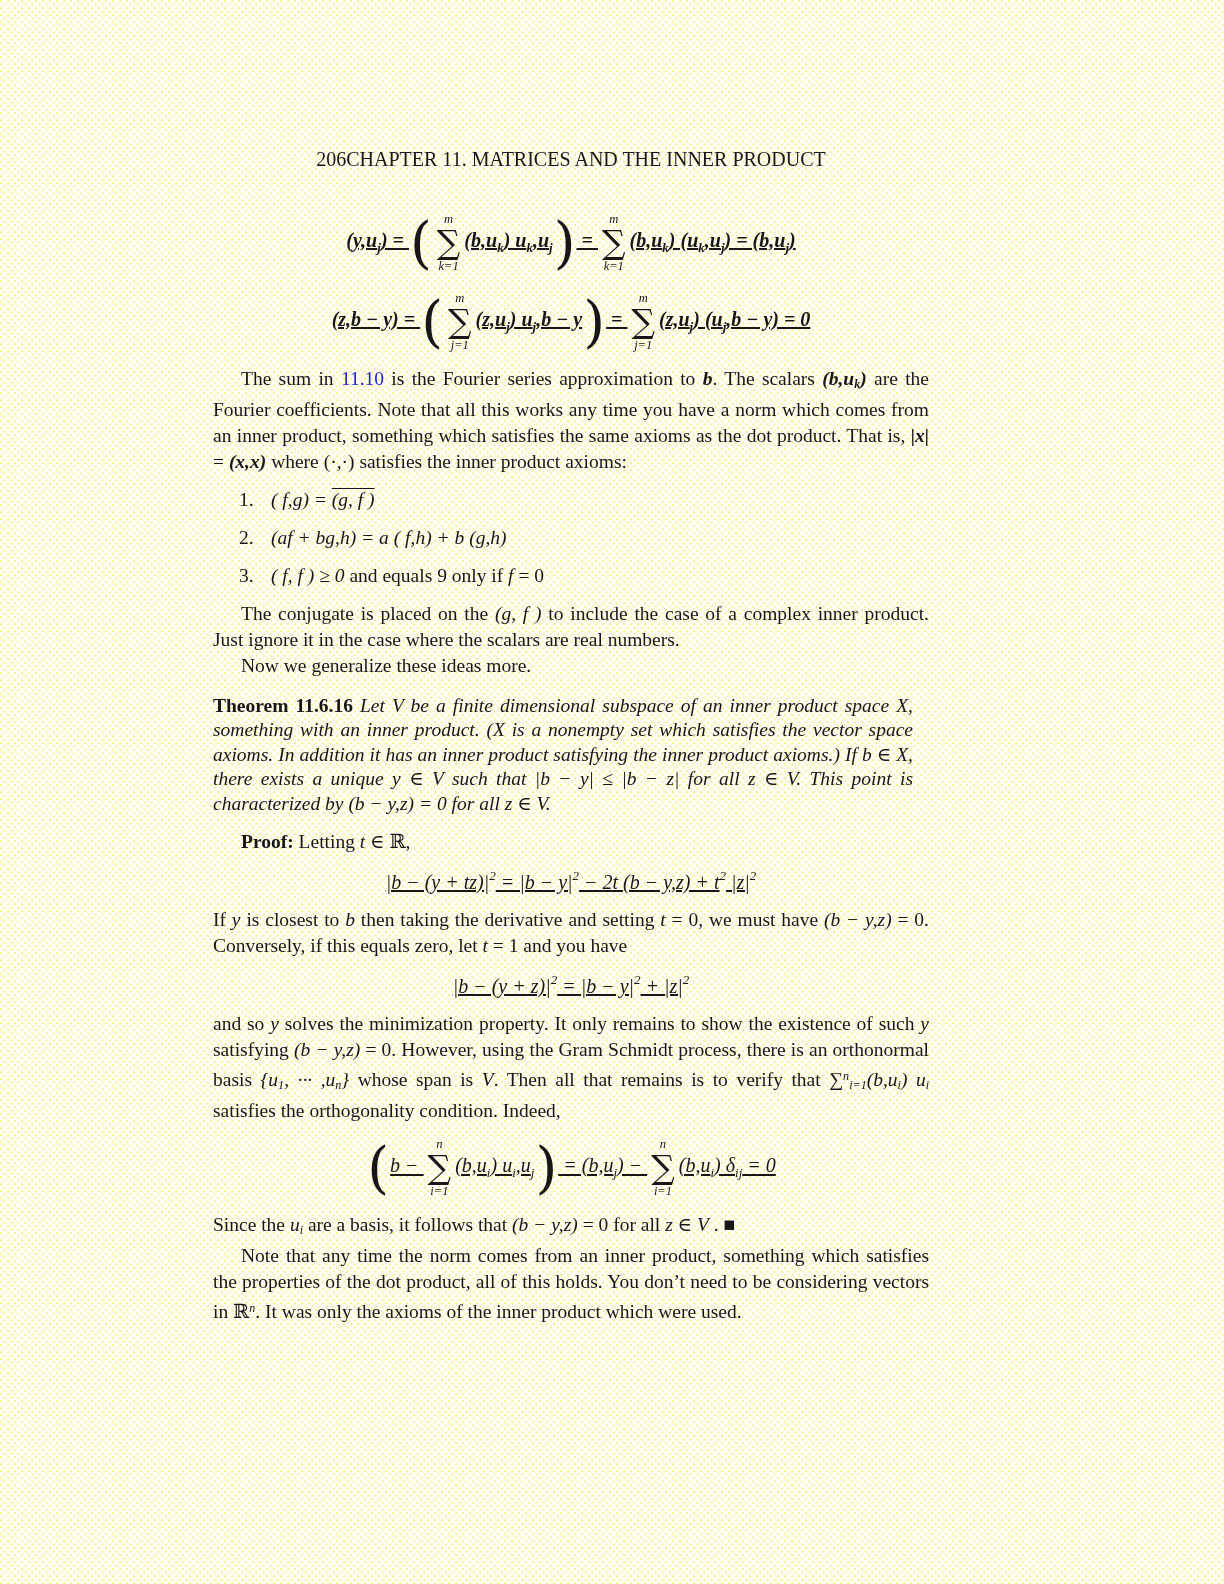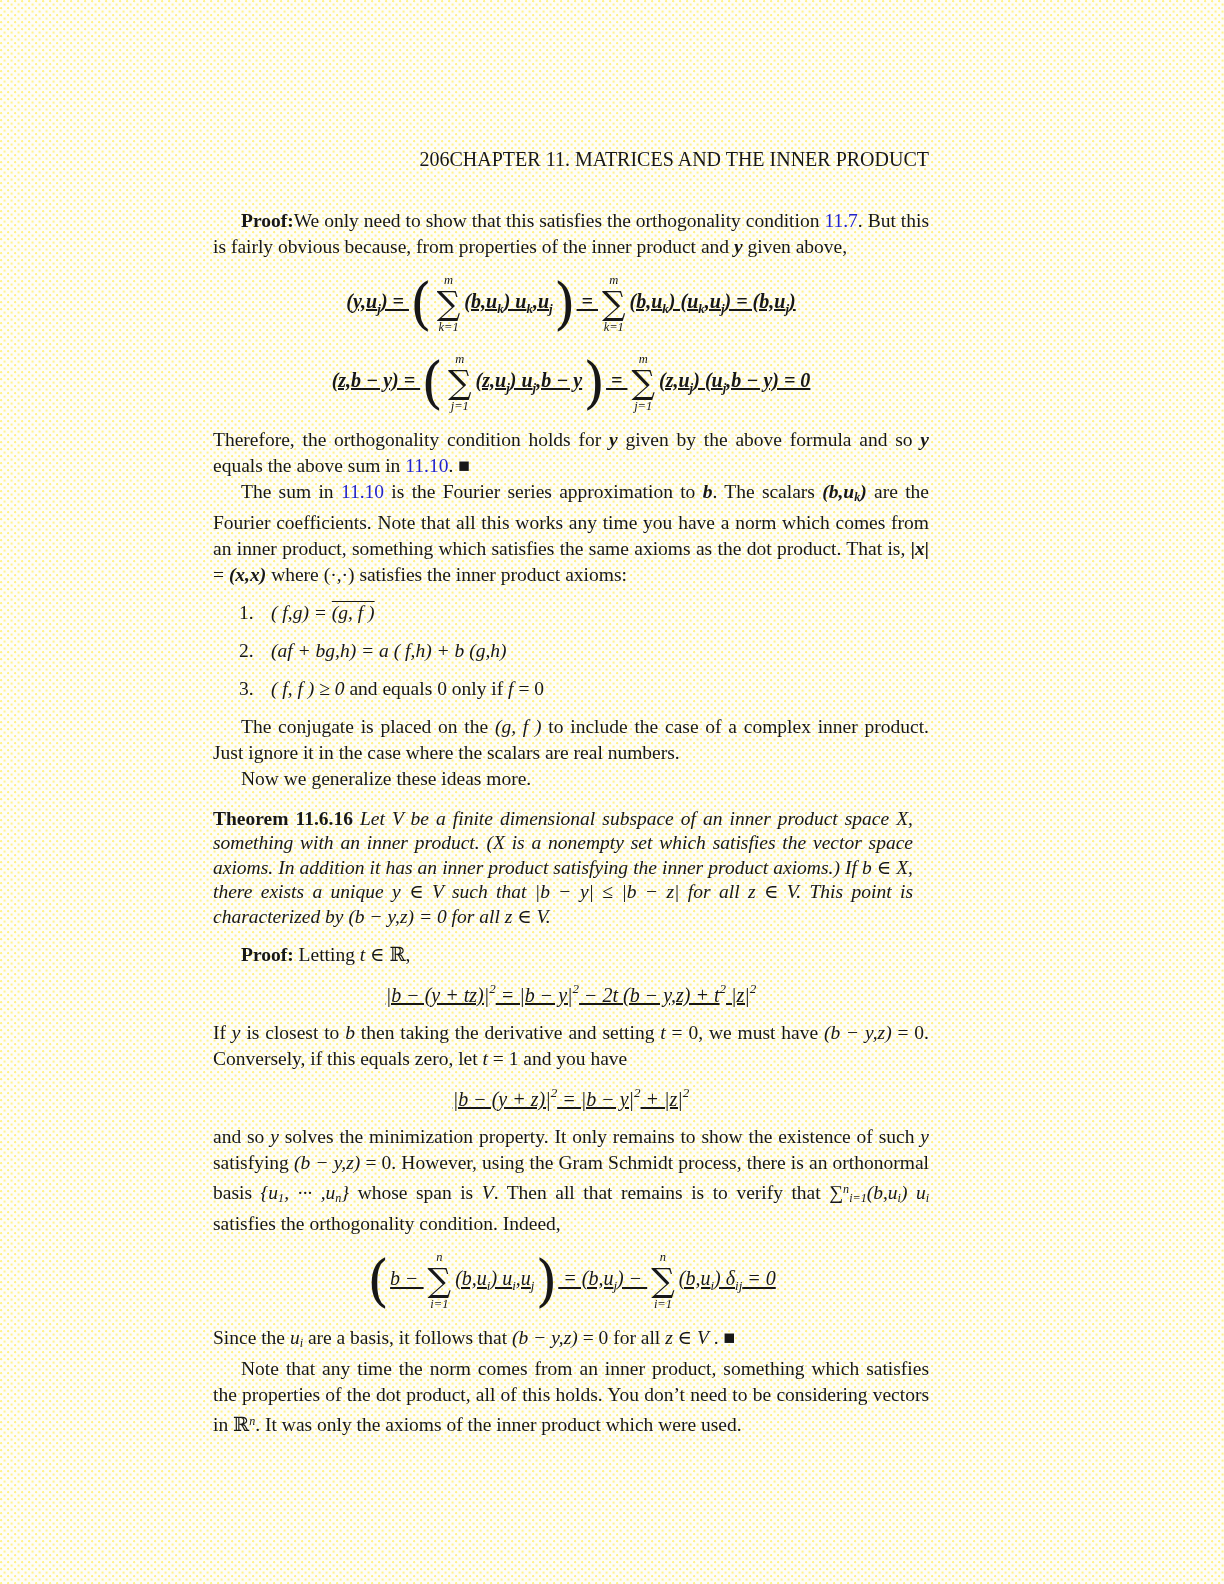--- a/index.html
+++ b/index.html
@@ -10,21 +10,21 @@
     background-image:
       radial-gradient(circle at 1.2px 1.2px, rgba(255,238,100,0.75) 0.8px, rgba(255,238,100,0) 1.5px),
       radial-gradient(circle at 1.2px 1.2px, rgba(255,238,100,0.75) 0.8px, rgba(255,238,100,0) 1.5px);
     background-size:7px 7px,7px 7px;
     background-position:0 0,3.5px 3.5px;
     font-family:"Liberation Serif","DejaVu Serif",serif;
     color:#171717;
     overflow:hidden;
   }
   .content{position:absolute;left:213px;top:148px;width:716px;}
-  .pghead{display:flex;justify-content:flex-end;align-items:baseline;font-size:20px;margin-bottom:37px;}
+  .pghead{display:flex;justify-content:center;align-items:baseline;font-size:20px;margin-bottom:37px;}
   p.body{font-size:19.5px;line-height:26px;text-align:justify;margin:0;}
   p.ind{text-indent:28px;}
   .mt{margin-top:13px !important;}
   .b{font-weight:bold;}
   .i{font-style:italic;}
   .mi{font-style:italic;margin-top:24px;}
   .mb{font-style:italic;font-weight:bold;}
   .link{color:#2323cb;}
   .sub{font-size:0.62em;vertical-align:-0.25em;}
   .sup{font-size:0.62em;vertical-align:0.5em;}
@@ -50,21 +50,20 @@
 </head>
 <body>
 
 <div class="page">
   <div class="content">
     <div class="pghead">
       <span>206</span>
       <span>CHAPTER 11.  MATRICES AND THE INNER PRODUCT</span>
     </div>
     <div id="doc">
-        <p class="body ind"><span class="b">Proof:</span><span class="">We only need to show that this satisfies the orthogonality condition </span><span class="link">11.7</span><span class="">. But this is fairly obvious because, from properties of the inner product and </span><span class="mb">y</span><span class=""> given above,</span></p>
         <div class="eq bf">
           <span class="eqline"><span class="em">(y,u</span><span class="esub">j</span><span class="em">) = </span><span class="bigp">(</span><span class="sumw">
               <span class="lim">m</span>
               <span class="sig">∑</span>
               <span class="lim">k=1</span>
             </span><span class="em">(b,u</span><span class="esub">k</span><span class="em">) u</span><span class="esub">k</span><span class="em">,u</span><span class="esub">j</span><span class="bigp">)</span><span class="em"> = </span><span class="sumw">
               <span class="lim">m</span>
               <span class="sig">∑</span>
               <span class="lim">k=1</span>
             </span><span class="em">(b,u</span><span class="esub">k</span><span class="em">) (u</span><span class="esub">k</span><span class="em">,u</span><span class="esub">j</span><span class="em">) = (b,u</span><span class="esub">j</span><span class="em">)</span></span>
@@ -73,33 +72,32 @@
           <span class="eqline"><span class="em">(z,b − y) = </span><span class="bigp">(</span><span class="sumw">
               <span class="lim">m</span>
               <span class="sig">∑</span>
               <span class="lim">j=1</span>
             </span><span class="em">(z,u</span><span class="esub">j</span><span class="em">) u</span><span class="esub">j</span><span class="em">,b − y</span><span class="bigp">)</span><span class="em"> = </span><span class="sumw">
               <span class="lim">m</span>
               <span class="sig">∑</span>
               <span class="lim">j=1</span>
             </span><span class="em">(z,u</span><span class="esub">j</span><span class="em">) (u</span><span class="esub">j</span><span class="em">,b − y) = 0</span></span>
         </div>
-        <p class="body"><span class="">Therefore, the orthogonality condition holds for </span><span class="mb">y</span><span class=""> given by the above formula and so </span><span class="mb">y</span><span class=""> equals the above sum in </span><span class="link">11.10</span><span class="">. ■</span></p>
         <p class="body ind"><span class="">The sum in </span><span class="link">11.10</span><span class=""> is the Fourier series approximation to </span><span class="mb">b</span><span class="">. The scalars </span><span class="mb">(b,u</span><span class="mb sub">k</span><span class="mb">)</span><span class=""> are the Fourier coefficients. Note that all this works any time you have a norm which comes from an inner product, something which satisfies the same axioms as the dot product. That is, </span><span class="mb">|x|</span><span class=""> = </span><span class="mb">(x,x)</span><span class=""> where </span><span class="">(·,·)</span><span class=""> satisfies the inner product axioms:</span></p>
         <div class="li">
           <span class="num">1.</span>
           <span><span class="mi">( f,g) = </span><span class="mi bar">(g, f )</span></span>
         </div>
         <div class="li">
           <span class="num">2.</span>
           <span><span class="mi">(af + bg,h) = a ( f,h) + b (g,h)</span></span>
         </div>
         <div class="li">
           <span class="num">3.</span>
-          <span><span class="mi">( f, f ) ≥ 0</span><span class=""> and equals 0 only if </span><span class="mi">f</span><span class=""> = 0</span></span>
+          <span><span class="mi">( f, f ) ≥ 0</span><span class=""> and equals 9 only if </span><span class="mi">f</span><span class=""> = 0</span></span>
         </div>
         <p class="body ind"><span class="">The conjugate is placed on the </span><span class="mi">(g, f )</span><span class=""> to include the case of a complex inner product. Just ignore it in the case where the scalars are real numbers.</span></p>
         <p class="body ind"><span class="">Now we generalize these ideas more.</span></p>
         <p class="thm"><span class="thmhead">Theorem 11.6.16</span><span class=""> Let V be a finite dimensional subspace of an inner product space X, something with an inner product. (X is a nonempty set which satisfies the vector space axioms. In addition it has an inner product satisfying the inner product axioms.) If b ∈ X, there exists a unique y ∈ V such that |b − y| ≤ |b − z| for all z ∈ V. This point is characterized by (b − y,z) = 0 for all z ∈ V.</span></p>
         <p class="body ind mt"><span class="b">Proof:</span><span class=""> Letting </span><span class="mi">t</span><span class=""> ∈ ℝ,</span></p>
         <div class="eq">
           <span class="eqline"><span class="em">|b − (y + tz)|</span><span class="esup">2</span><span class="em"> = |b − y|</span><span class="esup">2</span><span class="em"> − 2t (b − y,z) + t</span><span class="esup">2</span><span class="em"> |z|</span><span class="esup">2</span></span>
         </div>
         <p class="body"><span class="">If </span><span class="mi">y</span><span class=""> is closest to </span><span class="mi">b</span><span class=""> then taking the derivative and setting </span><span class="mi">t</span><span class=""> = 0, we must have </span><span class="mi">(b − y,z)</span><span class=""> = 0. Conversely, if this equals zero, let </span><span class="mi">t</span><span class=""> = 1 and you have</span></p>
         <div class="eq">

